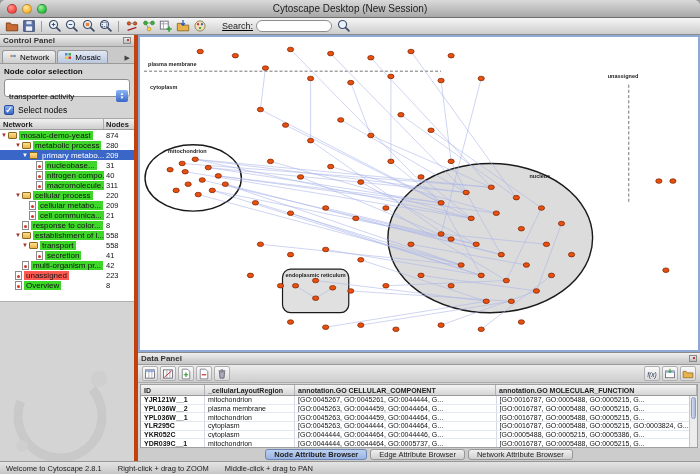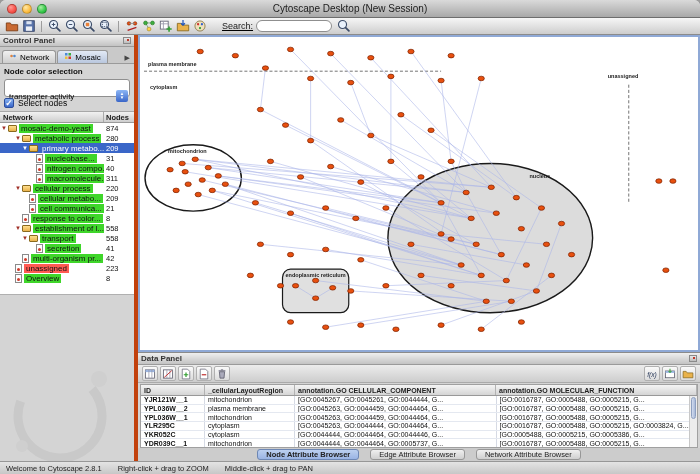--- a/index.html
+++ b/index.html
@@ -22,21 +22,21 @@
 .panel-header{flex:0 0 12px;background:linear-gradient(#efefef,#c3c3c3);border-bottom:1px solid #9a9a9a;display:flex;align-items:center;justify-content:space-between;padding:0 3px;}
 .ph-title{font-size:8px;font-weight:bold;color:#333;}
 .float-icon{width:8px;height:7px;background:linear-gradient(#e8e8e8,#bcbcbc);border:1px solid #8a8a8a;position:relative;}
 .float-icon::after{content:"";position:absolute;right:1px;top:1px;width:2px;height:2px;background:#c0392b;}
 .cp-tabs{flex:0 0 17px;background:#c9c9c9;border-bottom:1px solid #9a9a9a;display:flex;align-items:flex-end;padding:2px 2px 0;}
 .cp-tab{font-size:8px;padding:1px 6px;border:1px solid #979797;border-bottom:none;border-radius:3px 3px 0 0;background:linear-gradient(#f1f1f1,#cecece);display:flex;align-items:center;gap:3px;margin-right:1px;}
 .cp-tab.active{background:linear-gradient(#e2e9f5,#b9c7de);}
 .cp-tab-scroll{margin-left:auto;font-size:7px;color:#444;padding:0 2px 1px;}
 .color-sel{padding:3px 4px;border-bottom:1px solid #a8a8a8;}
 .cs-label{font-size:8px;font-weight:bold;color:#111;margin-bottom:3px;}
-.dropdown{height:16px;background:#fff;border:1px solid #8f8f8f;border-radius:3px;display:flex;align-items:center;padding:16px 1px 0 4px;margin-bottom:1px;}
+.dropdown{height:16px;background:#fff;border:1px solid #8f8f8f;border-radius:3px;display:flex;align-items:center;padding:16px 1px 0 4px;margin-bottom:8px;}
 .dd-value{flex:1;font-size:8px;white-space:nowrap;overflow:hidden;}
 .dd-arrow{width:12px;height:12px;border-radius:2px;background:linear-gradient(#8cb6f6,#3a66c8);color:#fff;display:flex;flex-direction:column;align-items:center;justify-content:center;font-size:4.5px;line-height:4px;}
 .checkbox-row{display:flex;align-items:center;gap:4px;}
 .checkbox{width:10px;height:10px;border-radius:2px;border:1px solid #2c4d9b;background:linear-gradient(#86b2f2,#3a66c8);color:#fff;font-size:9px;line-height:8px;text-align:center;font-weight:bold;}
 .cb-label{font-size:8.5px;}
 .tree-header{flex:0 0 11px;display:flex;align-items:center;background:linear-gradient(#f1f1f1,#cecece);border-bottom:1px solid #9a9a9a;font-size:7.5px;font-weight:bold;color:#222;}
 .th-net{flex:1;padding-left:3px;border-right:1px solid #aaa;height:100%;display:flex;align-items:center;}
 .th-nodes{flex:0 0 30px;padding-left:2px;}
 .tree{flex:0 0 172px;background:#fff;overflow:hidden;border-bottom:1px solid #b0b0b0;}
 .tree-row{height:10px;display:flex;align-items:center;font-size:8px;white-space:nowrap;color:#111;}
@@ -69,21 +69,21 @@
 .t-row{flex:0 0 8.7px;display:flex;align-items:center;font-size:7px;border-bottom:1px solid #e4e8f0;color:#111;}
 .tc{height:100%;display:flex;align-items:center;padding-left:3px;border-right:1px solid #d6dae4;overflow:hidden;white-space:nowrap;}
 .t-header .tc{border-right:1px solid #b2b2b2;}
 .tc-id{flex:0 0 64px;}
 .tc-region{flex:0 0 90px;}
 .tc-cc{flex:1 1 0;}
 .tc-mf{flex:1 1 0;border-right:none;}
 .t-row .tc-id{font-weight:bold;}
 .v-scroll{position:absolute;top:11px;right:0;bottom:0;width:8px;background:#ececec;border-left:1px solid #c8c8c8;}
 .v-thumb{margin:1px;height:22px;background:linear-gradient(90deg,#d2dcef,#a8b9d8);border:1px solid #8d9fc0;border-radius:3px;}
-.dp-tabs{flex:0 0 13px;display:flex;align-items:center;justify-content:center;gap:11px;background:#cccccc;}
+.dp-tabs{flex:0 0 13px;display:flex;align-items:center;justify-content:center;gap:3px;background:#cccccc;}
 .dp-tab{font-size:7.5px;height:11px;line-height:10px;padding:0 8px;border:1px solid #979797;border-radius:3px;background:linear-gradient(#f0f0f0,#cfcfcf);color:#222;}
 .dp-tab.active{background:linear-gradient(#bcd0f0,#9ab4e4);border-color:#6d87b4;font-weight:bold;}
 .status-bar{flex:0 0 13px;background:linear-gradient(#e4e4e4,#c7c7c7);border-top:1px solid #979797;display:flex;align-items:center;padding:0 6px;font-size:7.5px;color:#222;}
 .status-bar span{margin-right:16px;white-space:nowrap;}
 </style>
 </head>
 <body>
 
 <div class="window">
   <div class="titlebar">

